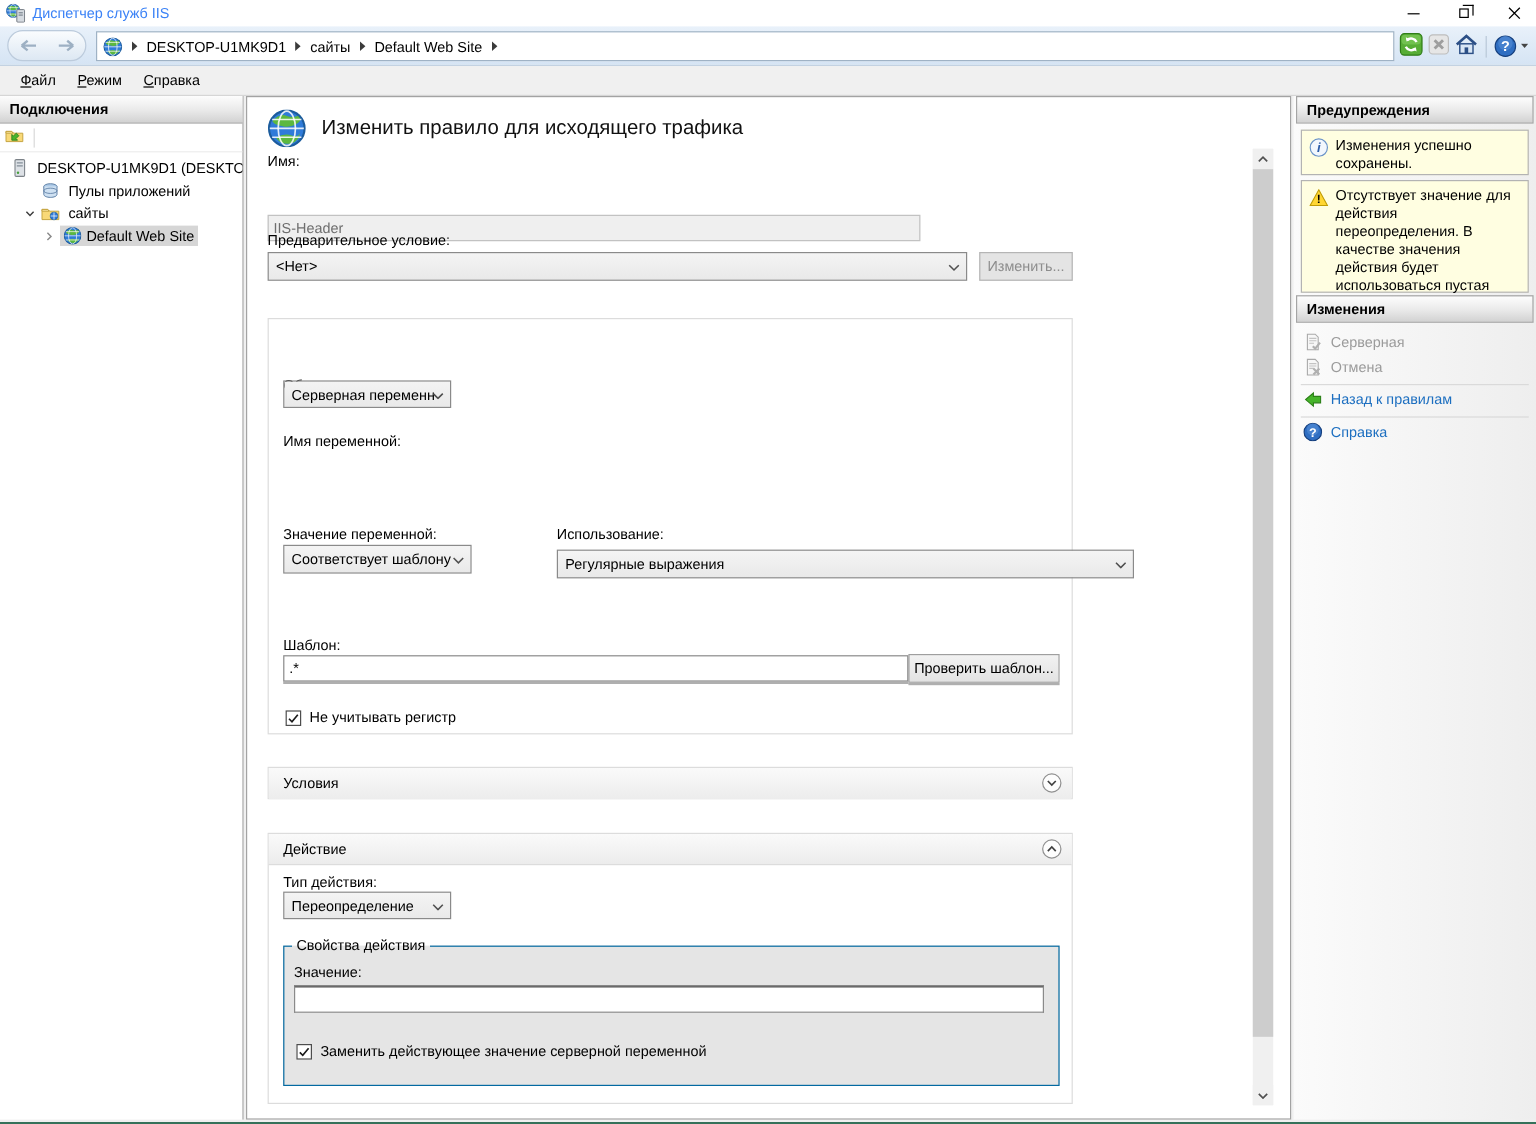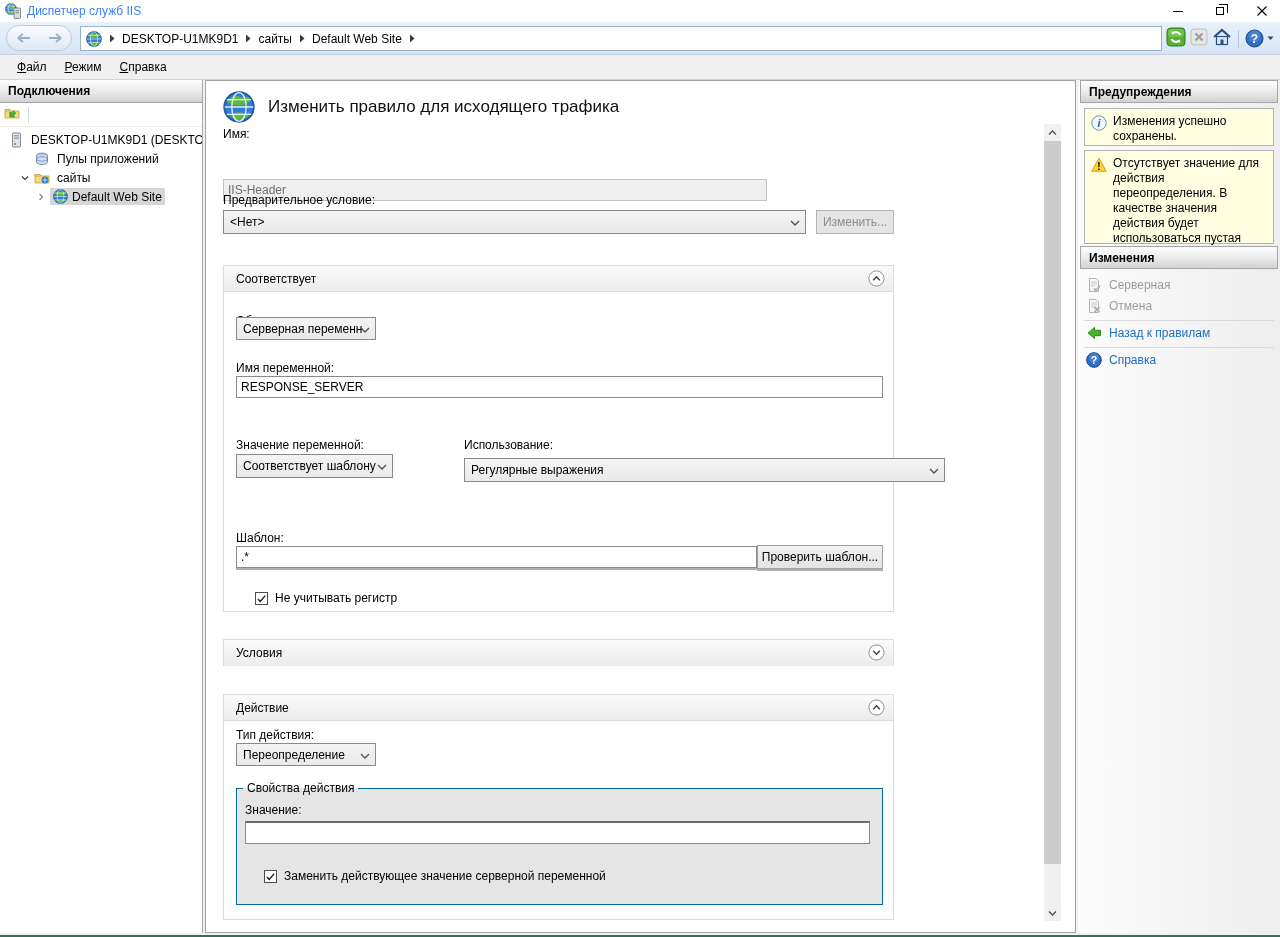--- a/index.html
+++ b/index.html
@@ -76,21 +76,21 @@
          border:1px solid #9f9f9f; font-size:12px; font-family:inherit;
          display:flex; align-items:center; justify-content:center; }
   .btn.disabled { color:#8d8d8d; background:#e4e4e4; border-color:#b5b5b5; }
 
   .group { position:absolute; left:17px; width:671px; border:1px solid #dcdcdc; background:#fff; }
   .group-hd { position:relative; height:26px; background:linear-gradient(#fafafa,#ececec);
               border-bottom:1px solid #dcdcdc; display:flex; align-items:center; padding-left:12px; font-size:12px; }
   .group.collapsed .group-hd { border-bottom:none; }
   .exp-btn { position:absolute; right:8px; top:4px; width:17px; height:17px; }
 
-  .cbrow { position:absolute; display:flex; align-items:center; gap:7px; font-size:12px;margin-left:17px; }
+  .cbrow { position:absolute; display:flex; align-items:center; gap:7px; font-size:12px; }
   .cbbox { width:13px; height:13px; border:1px solid #4d4d4d; background:#fff; display:flex;
            align-items:center; justify-content:center; }
 
   fieldset.props { position:absolute; border:1px solid #0369a1; background:#e5e5e5; padding:0; }
   fieldset.props legend { font-size:12px; margin-left:6px; padding:0 4px; }
 
   .shadow-b { box-shadow:0 2px 0 rgba(110,110,110,.55); }
   .top-dark { border-top:2px solid #6a6a6a; }
 
   
@@ -314,38 +314,28 @@
       <div class="flabel" style="left:17px; top:112px;">Предварительное условие:</div>
       <div class="combo" style="left:17px; top:129px; width:583px;">
         <span>&lt;Нет&gt;</span>
         <svg class="chev" width="10" height="6" viewBox="0 0 10 6">
             <path d="M1 1 L5 5 L9 1" stroke="#505050" fill="none" stroke-width="1.3"></path>
           </svg>
       </div>
       <button class="btn disabled" style="left:610px; top:129px; width:78px;text-align:center;">Изменить...</button>
 
       <div class="group" style="top:184px; height:347px;">
-        <div class="group-hd">
-          <span>Соответствует</span>
-          <span class="exp-btn">
-            <svg width="17" height="17" viewBox="0 0 17 17">
-                <circle cx="8.5" cy="8.5" r="7.6" fill="#fdfdfd" stroke="#909090"></circle>
-                <path d="M5.2 10.2 L8.5 6.8 L11.8 10.2" stroke="#404040" fill="none" stroke-width="1.4"></path>
-              </svg>
-          </span>
-        </div>
         <div class="flabel" style="left:12px; top:36px;margin-top:12px;">Область поиска:</div>
         <div class="combo" style="left:12px; top:51px; width:140px; height:23px;">
           <span>Серверная переменн</span>
           <svg class="chev" width="10" height="6" viewBox="0 0 10 6">
               <path d="M1 1 L5 5 L9 1" stroke="#505050" fill="none" stroke-width="1.3"></path>
             </svg>
         </div>
         <div class="flabel" style="left:12px; top:95px;">Имя переменной:</div>
-        <input class="tb" style="left: 12px; top: 110px; width: 647px;" value="RESPONSE_SERVER">
 
         <div class="flabel" style="left:12px; top:172px;">Значение переменной:</div>
         <div class="flabel" style="left:240px; top:172px;">Использование:</div>
         <div class="combo" style="left:12px; top:188px; width:157px;">
           <span>Соответствует шаблону</span>
           <svg class="chev" width="10" height="6" viewBox="0 0 10 6">
               <path d="M1 1 L5 5 L9 1" stroke="#505050" fill="none" stroke-width="1.3"></path>
             </svg>
         </div>
         <div class="combo" style="left:240px; top:192px; width:481px;">

